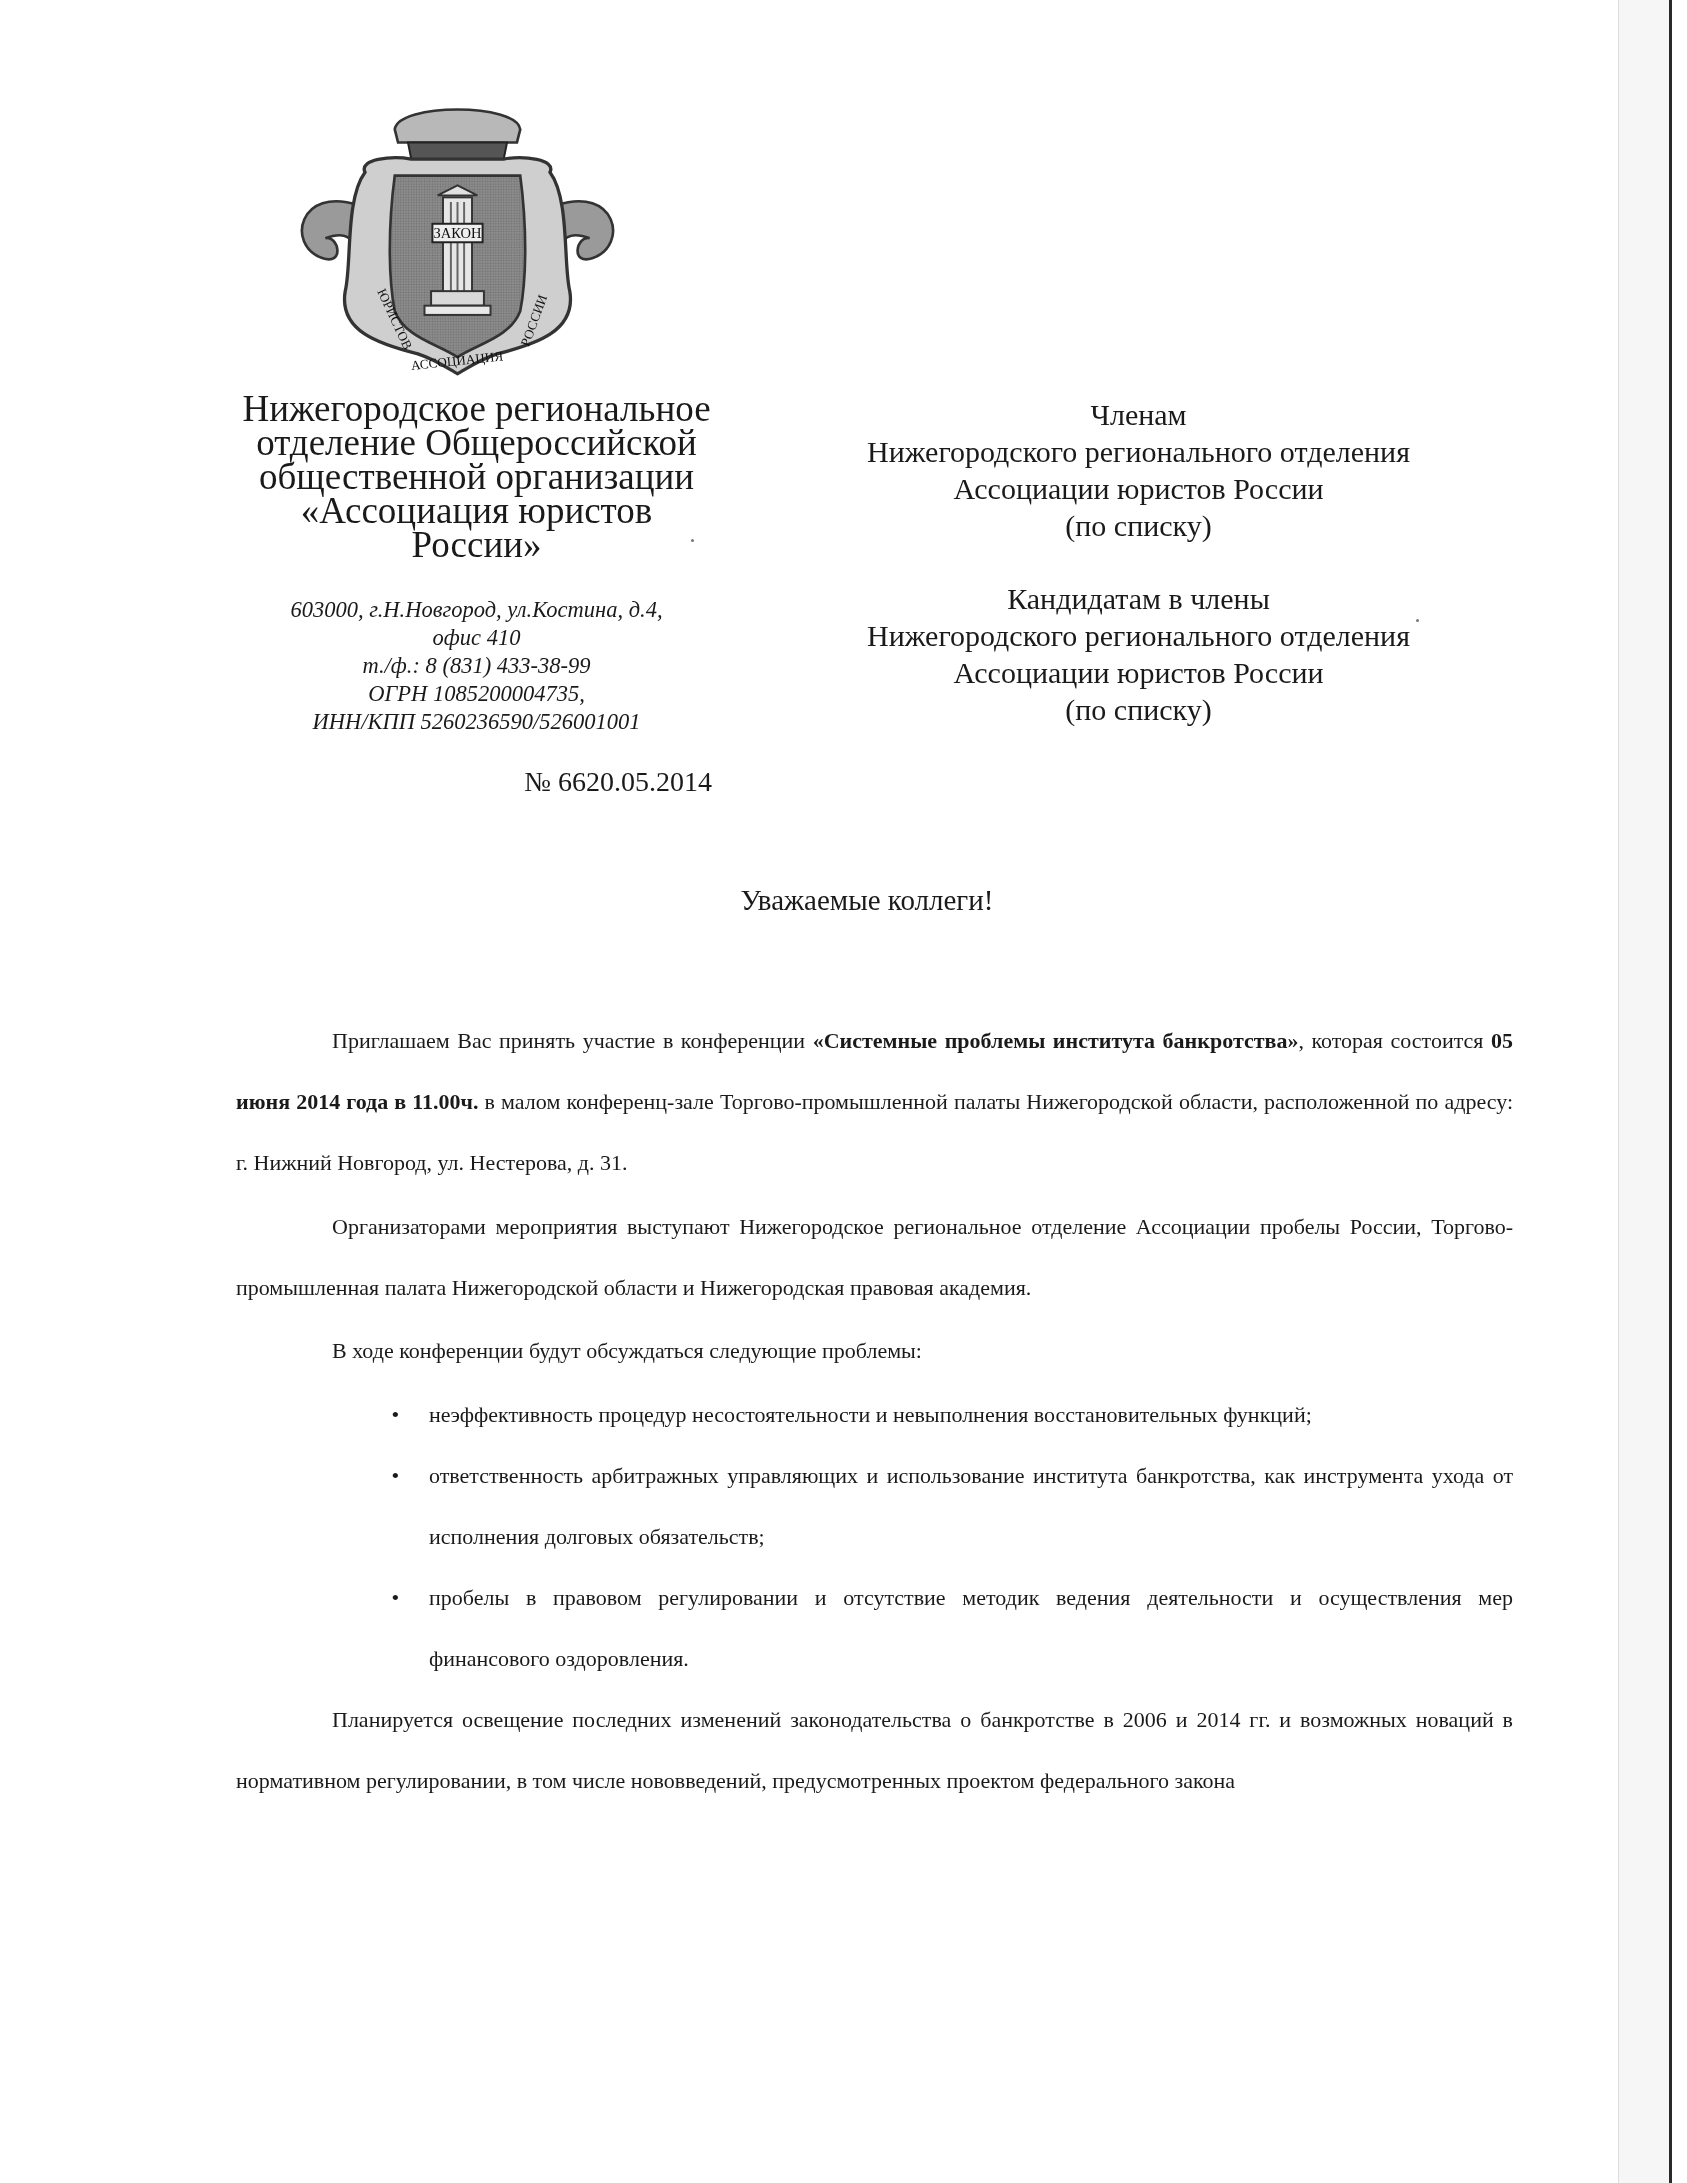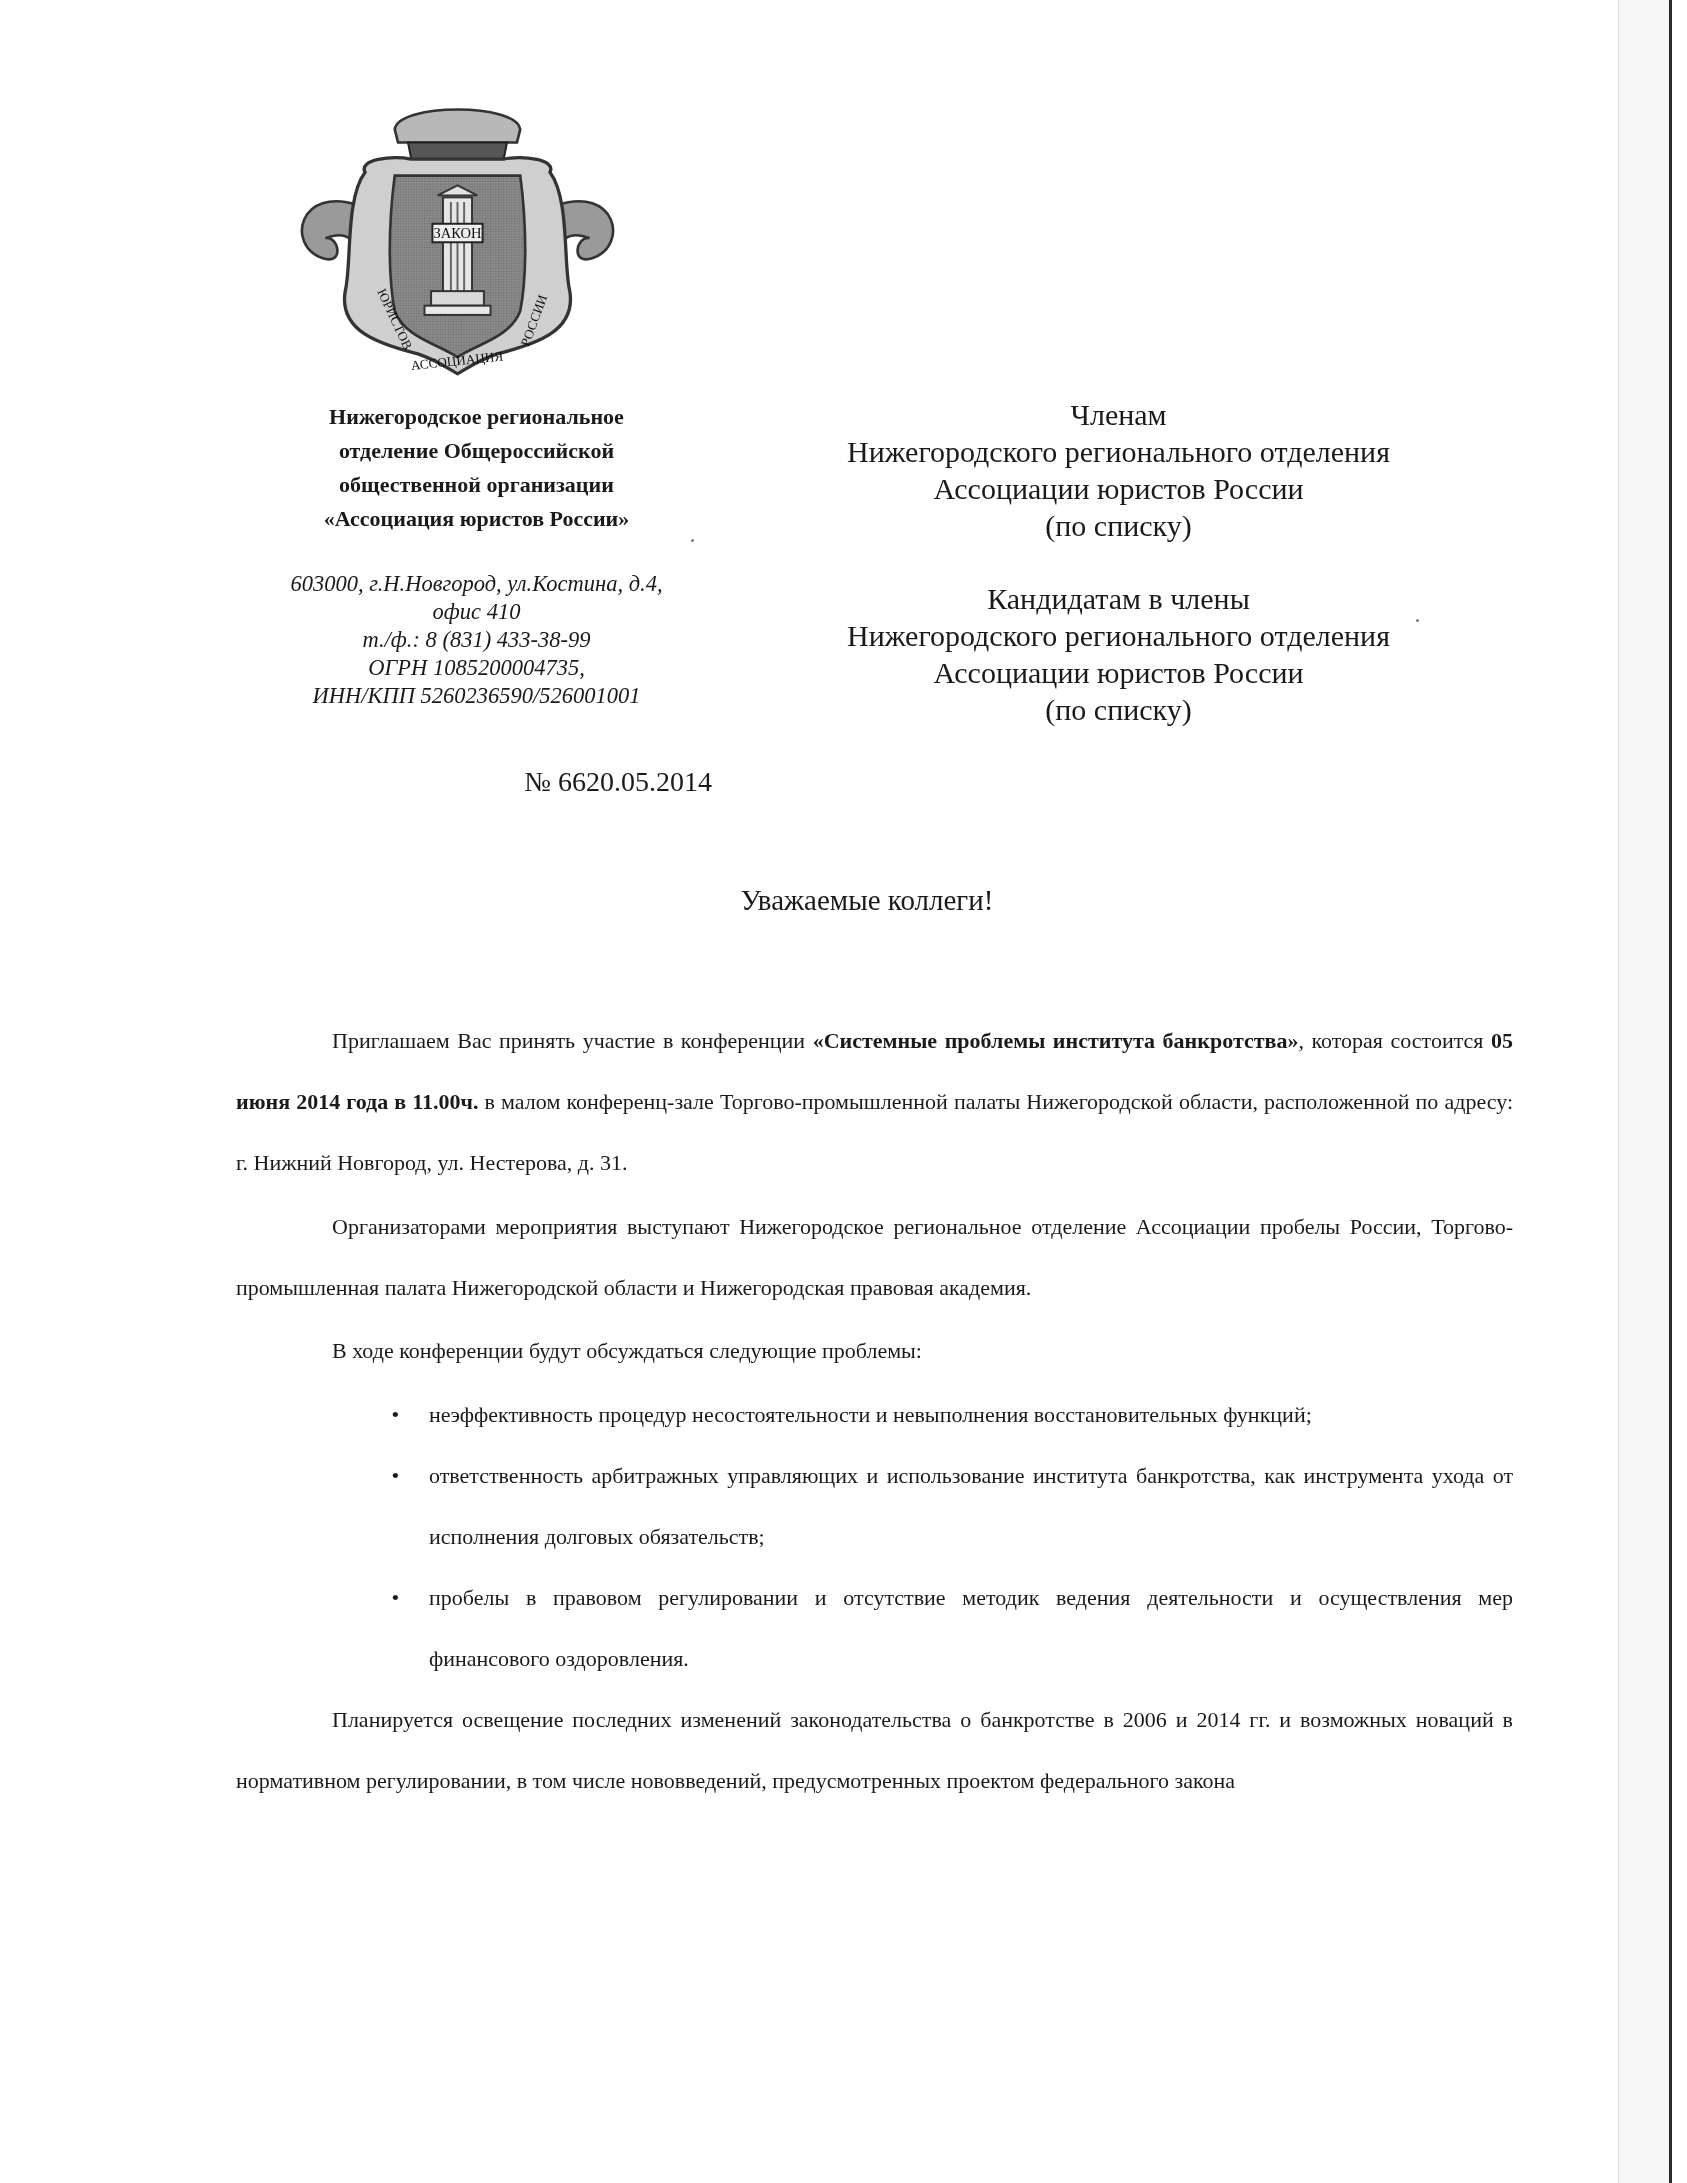--- a/index.html
+++ b/index.html
@@ -18,33 +18,33 @@
     background: #2a2a2a;
   }
   .emblem {
     position: absolute; left: 259px; top: 93px; width: 397px; height: 284px;
   }
   .org-block {
     position: absolute; left: 225px; top: 384px; width: 503px;
     text-align: center;
   }
   .org-name {
-    font-weight: bold; font-size: 22px; line-height: 34px; margin: 16px;
+    font-weight: normal; font-size: 37px; line-height: 34px; margin: 8px;
   }
   .org-line { display: block; }
   .org-details {
     margin-top: 34px; font-size: 22.5px; line-height: 28px;
   }
   .org-details span { display: block; font-style: italic; }
   .reg-row {
     position: absolute; left: 236px; top: 766px; width: 476px;
     font-size: 28px; display: flex; justify-content: flex-end;
   }
   .recipient-block {
-    position: absolute; left: 761px; top: 396px; width: 715px;
+    position: absolute; left: 781px; top: 396px; width: 715px;
     text-align: center; font-size: 30px; line-height: 37px;
   }
   .recipient-block span { display: block; }
   .recipient-group + .recipient-group { margin-top: 36px; }
   .salutation {
     position: absolute; left: 222px; top: 884px; width: 1290px;
     text-align: center; font-size: 29px;
   }
   .body-text {
     position: absolute; left: 236px; top: 1010px; width: 1277px;

